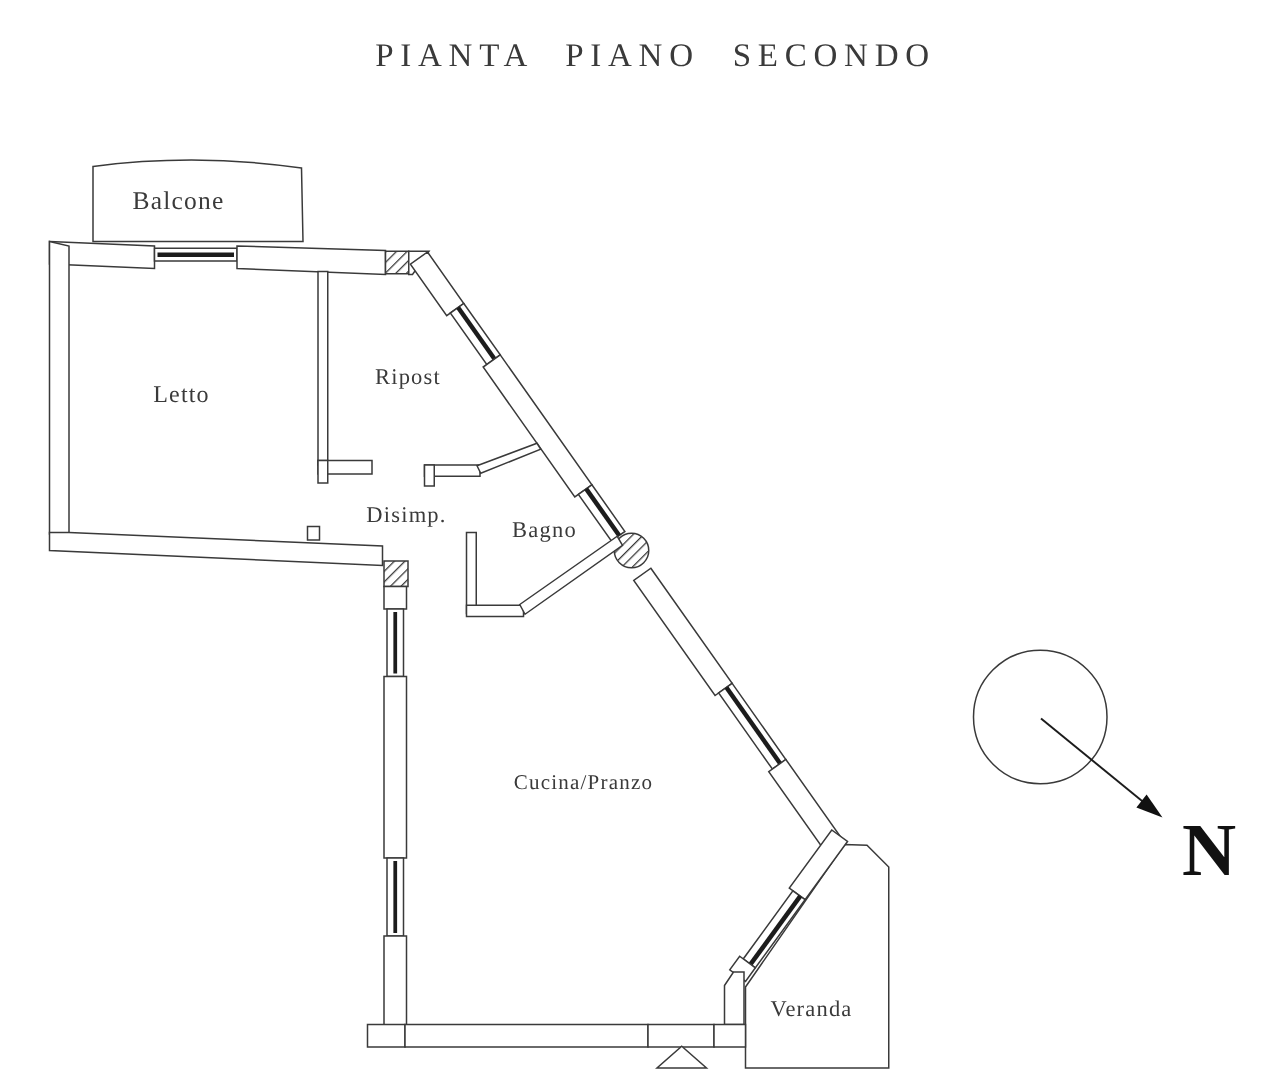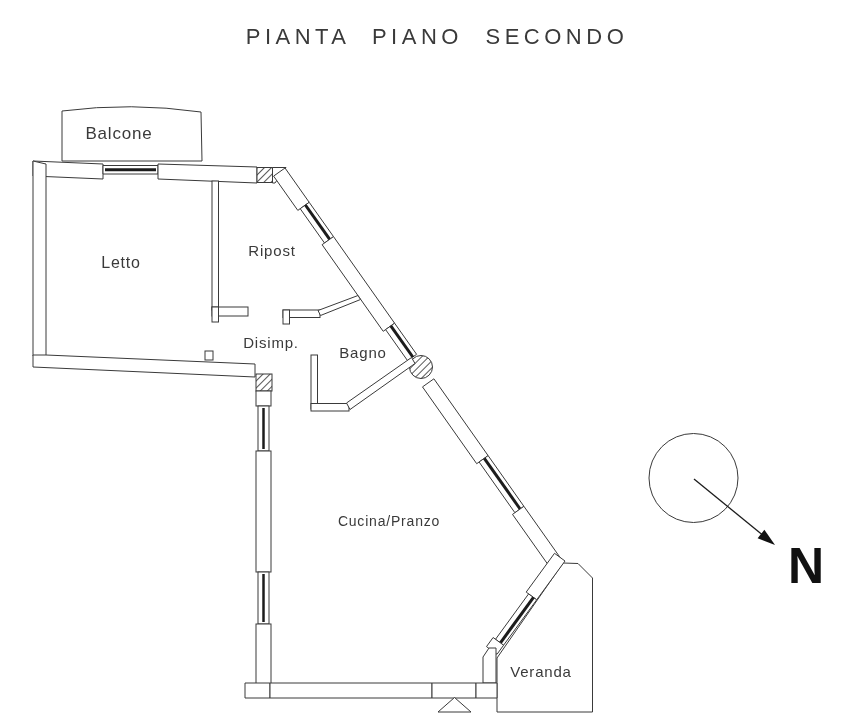--- a/index.html
+++ b/index.html
@@ -1,17 +1,17 @@
 <!DOCTYPE html>
 <html><head>
 <meta charset="utf-8">
 <style>
   html,body{margin:0;padding:0;background:#ffffff;}
   .page{width:846px;height:720px;background:#ffffff;position:relative;overflow:hidden;
-        font-family:Liberation Sans, sans-serif;}
+        font-family:Liberation Serif, serif;}
   svg{display:block;}
   .w   {fill:#ffffff;stroke:#3a3a3a;stroke-width:1;stroke-linejoin:miter;}
   .o   {fill:none;stroke:#3a3a3a;stroke-width:1;stroke-linejoin:miter;}
   .hb  {fill:url(#hp);stroke:#3a3a3a;stroke-width:1;}
   .dark{stroke:#1c1c1c;fill:none;}
   .txt {fill:#3a3a3a;letter-spacing:0.8px;}
   .title{fill:#3a3a3a;letter-spacing:4.5px;word-spacing:12px;}
   .north{fill:#111111;font-weight:bold;}
 </style>
 </head>

